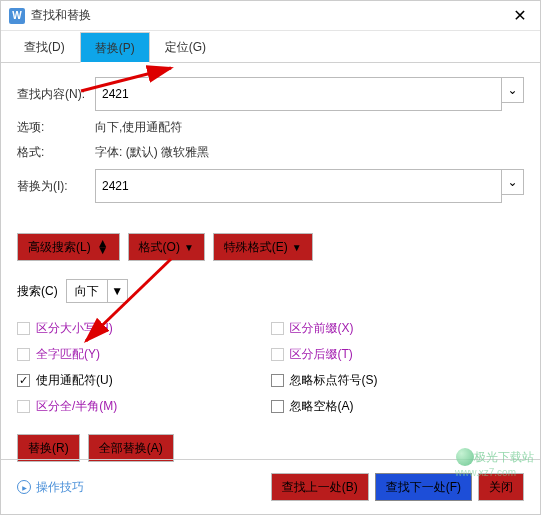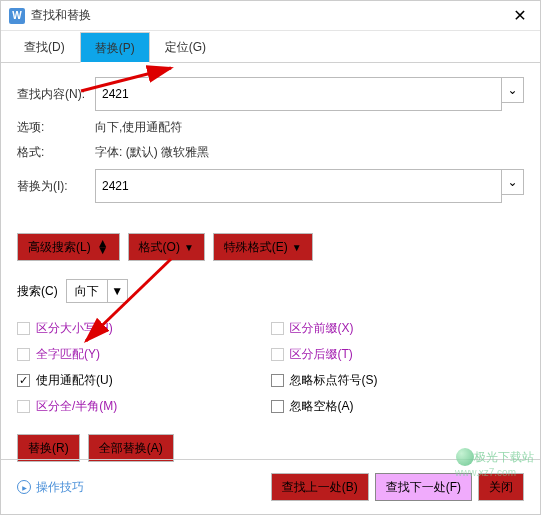--- a/index.html
+++ b/index.html
@@ -32,21 +32,21 @@
 .check-item.disabled { color: #a21caf; cursor: default; }
 .cb { width: 13px; height: 13px; border: 1px solid #888; margin-right: 6px; display: flex; align-items: center; justify-content: center; background: #fff; }
 .check-item.disabled .cb { border-color: #ccc; }
 .cb.checked::after { content: "✓"; font-size: 11px; line-height: 11px; color: #000; }
 .bottom-btns { position: absolute; bottom: 52px; left: 16px; display: flex; gap: 8px; }
 .footer { position: absolute; bottom: 0; left: 0; right: 0; height: 55px; border-top: 1px solid #d0d0d0; display: flex; align-items: center; padding: 0 16px; }
 .tips { display: flex; align-items: center; gap: 5px; color: #4a90d9; cursor: pointer; }
 .tips-icon { width: 14px; height: 14px; border: 1.5px solid #4a90d9; border-radius: 50%; display: flex; align-items: center; justify-content: center; }
 .tips-icon::after { content: "▶"; font-size: 6px; color: #4a90d9; margin-left: 1px; }
 .footer-btns { margin-left: auto; display: flex; gap: 6px; }
-.footer-btns .btn.primary { background: #f0abfc; border-color: #888; }
+.footer-btns .btn.primary { background: #1d4ed8; border-color: #888; }
 .arrow { position: absolute; pointer-events: none; }
 .watermark { position: absolute; right: 6px; bottom: 48px; color: #7dcf9a; font-size: 12px; opacity: 0.8; display: flex; align-items: center; gap: 0; }
 .watermark .orb { width: 18px; height: 18px; border-radius: 50%; background: radial-gradient(circle at 30% 30%, #b8f0c9, #4dbb7a); }
 .wm-sub { position: absolute; right: 24px; bottom: 36px; color: #7dcf9a; font-size: 10px; opacity: 0.6; }
 </style>
 </head>
 <body>
 
 <div class="titlebar">
   <div class="app-icon">W</div>

